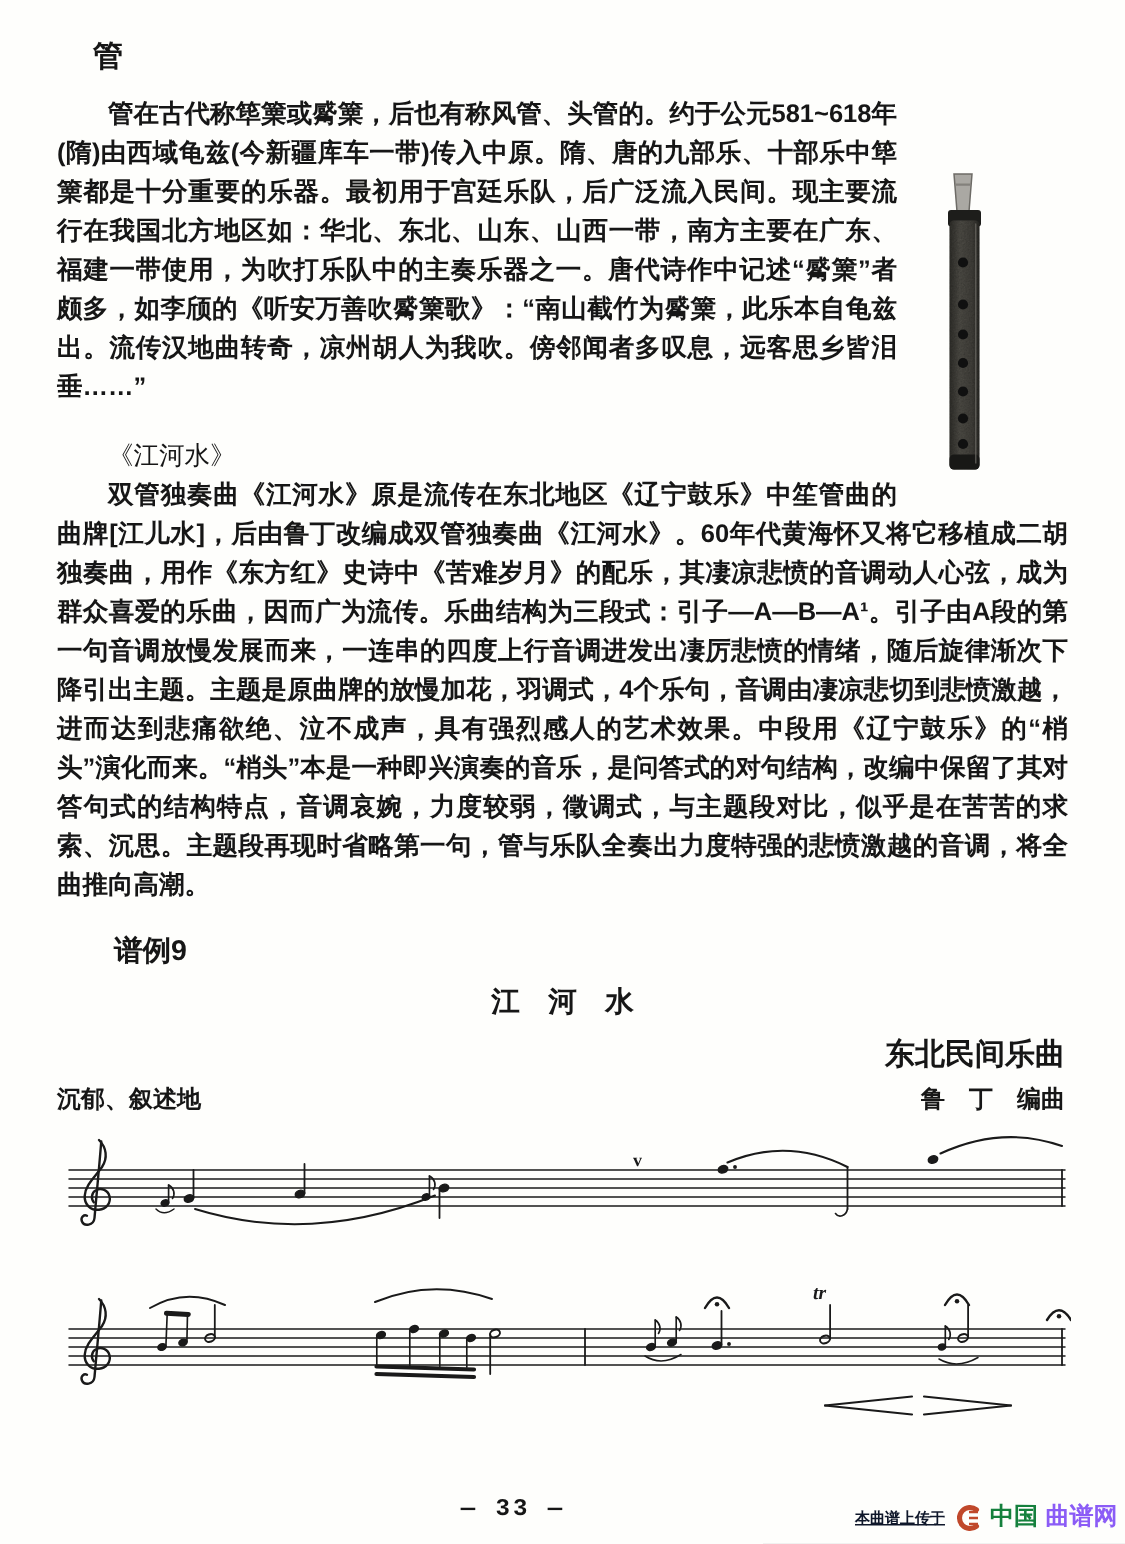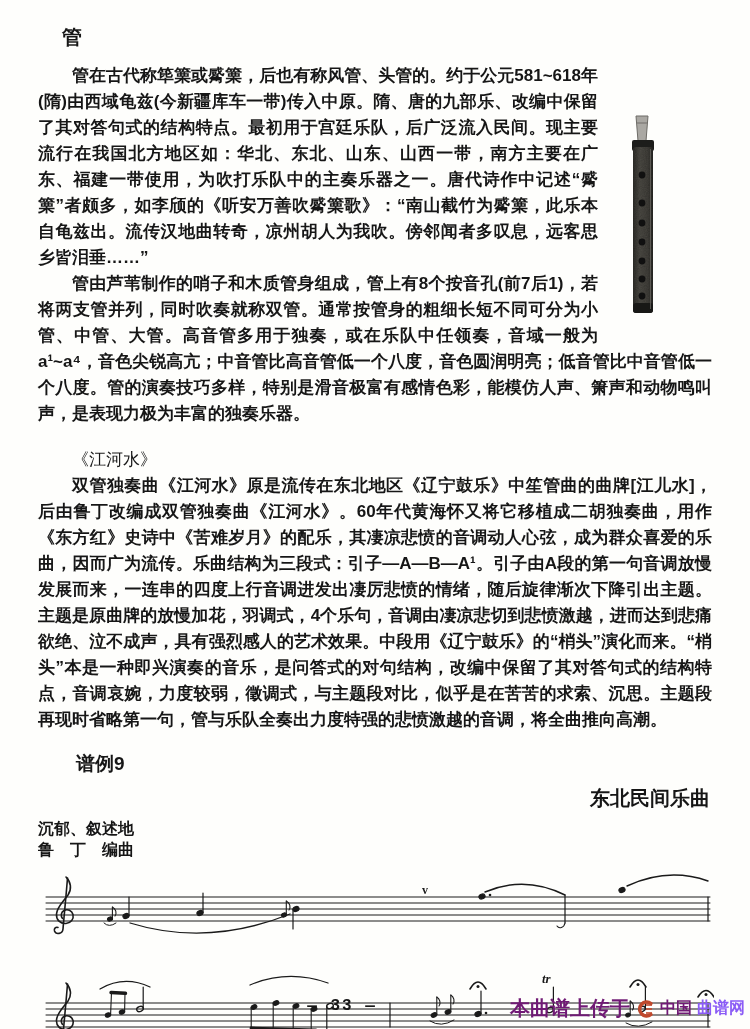--- a/index.html
+++ b/index.html
@@ -19,32 +19,32 @@
     text-indent:2em;margin:20px 0 0;
   }
   .instrument-float{
     float:right;width:100px;height:212px;
     margin:50px 0 8px 14px;
   }
   .example-label{font-size:19px;font-weight:700;text-indent:2em;margin:18px 0 0;}
   .score-title{text-align:center;font-size:19px;font-weight:800;margin:8px 0 0;}
   .credit-source{text-align:right;font-size:20px;font-weight:700;margin:8px 2px 0 0;}
   .tempo-row{display:flex;justify-content:space-between;align-items:baseline;
-    font-size:16px;font-weight:700;margin:7px 2px 0 0;flex-direction:column;}
+    font-size:16px;font-weight:700;margin:7px 2px 0 0;}
   .score-wrap{margin-top:2px;}
   .footer-page{
     position:absolute;left:0;right:66px;bottom:14px;text-align:center;
     font-size:16px;font-weight:600;letter-spacing:2px;font-family:Liberation Mono, monospace;
   }
   .watermark{
     position:absolute;right:5px;bottom:7px;display:flex;align-items:center;
     gap:5px;white-space:nowrap;
   }
-  .wm-prefix{color:#701a75;font-weight:700;font-size:20px;}
-  .wm-site-1{color:#701a75;font-weight:800;font-size:16px;}
+  .wm-prefix{color:#0f172a;font-weight:700;font-size:10px;text-decoration:underline;}
+  .wm-site-1{color:#15803d;font-weight:800;font-size:16px;}
   .wm-site-2{color:#8b5cf6;font-weight:800;font-size:16px;}
   svg text{font-family:"Liberation Serif","DejaVu Serif",serif;}
 </style>
 </head>
 <body>
 
 <div class="page">
   <div class="content">
 
     <h1 class="doc-title">管</h1>
@@ -80,28 +80,28 @@
           <circle cx="30" cy="90" r="3.4"></circle>
           <circle cx="30" cy="110" r="3.4"></circle>
           <circle cx="30" cy="129" r="3.4"></circle>
           <circle cx="30" cy="148" r="3.4"></circle>
           <circle cx="30" cy="166" r="3.4"></circle>
           <circle cx="30" cy="183" r="3.4"></circle>
         </g>
       </svg>
     </div>
 
-    <p class="body-p">管在古代称筚篥或觱篥，后也有称风管、头管的。约于公元581~618年(隋)由西域龟兹(今新疆库车一带)传入中原。隋、唐的九部乐、改编中保留了其对答句式的结构特点。最初用于宫廷乐队，后广泛流入民间。现主要流行在我国北方地区如：华北、东北、山东、山西一带，南方主要在广东、福建一带使用，为吹打乐队中的主奏乐器之一。唐代诗作中记述“觱篥”者颇多，如李颀的《听安万善吹觱篥歌》：“南山截竹为觱篥，此乐本自龟兹出。流传汉地曲转奇，凉州胡人为我吹。傍邻闻者多叹息，远客思乡皆泪垂……”</p>
-    <p class="body-p">管由芦苇制作的哨子和木质管身组成，管上有8个按音孔(前7后1)，若将两支管并列，同时吹奏就称双管。通常按管身的粗细长短不同可分为小管、中管、大管。高音管多用于独奏，或在乐队中任领奏，音域一般为a¹~a⁴，音色尖锐高亢；中音管比高音管低一个八度，音色圆润明亮；低音管比中音管低一个八度。管的演奏技巧多样，特别是滑音极富有感情色彩，能模仿人声、箫声和动物鸣叫声，是表现力极为丰富的独奏乐器。</p>
+    <p class="body-p">管在古代称筚篥或觱篥，后也有称风管、头管的。约于公元581~618年(隋)由西域龟兹(今新疆库车一带)传入中原。隋、唐的九部乐、十部乐中筚篥都是十分重要的乐器。最初用于宫廷乐队，后广泛流入民间。现主要流行在我国北方地区如：华北、东北、山东、山西一带，南方主要在广东、福建一带使用，为吹打乐队中的主奏乐器之一。唐代诗作中记述“觱篥”者颇多，如李颀的《听安万善吹觱篥歌》：“南山截竹为觱篥，此乐本自龟兹出。流传汉地曲转奇，凉州胡人为我吹。傍邻闻者多叹息，远客思乡皆泪垂……”</p>
 
     <p class="section-heading">《江河水》</p>
     <p class="body-p">双管独奏曲《江河水》原是流传在东北地区《辽宁鼓乐》中笙管曲的曲牌[江儿水]，后由鲁丁改编成双管独奏曲《江河水》。60年代黄海怀又将它移植成二胡独奏曲，用作《东方红》史诗中《苦难岁月》的配乐，其凄凉悲愤的音调动人心弦，成为群众喜爱的乐曲，因而广为流传。乐曲结构为三段式：引子—A—B—A¹。引子由A段的第一句音调放慢发展而来，一连串的四度上行音调进发出凄厉悲愤的情绪，随后旋律渐次下降引出主题。主题是原曲牌的放慢加花，羽调式，4个乐句，音调由凄凉悲切到悲愤激越，进而达到悲痛欲绝、泣不成声，具有强烈感人的艺术效果。中段用《辽宁鼓乐》的“梢头”演化而来。“梢头”本是一种即兴演奏的音乐，是问答式的对句结构，改编中保留了其对答句式的结构特点，音调哀婉，力度较弱，徵调式，与主题段对比，似乎是在苦苦的求索、沉思。主题段再现时省略第一句，管与乐队全奏出力度特强的悲愤激越的音调，将全曲推向高潮。</p>
 
     <p class="example-label">谱例9</p>
 
+    <div class="score-title">江　河　水</div>
     <div class="credit-source">东北民间乐曲</div>
     <div class="tempo-row">
       <span>沉郁、叙述地</span>
       <span>鲁　丁　编曲</span>
     </div>
 
     <div class="score-wrap">
       <svg width="676" height="215" viewBox="0 0 676 215" stroke="#1a1a1a" fill="none" stroke-linecap="round">
 
         <g stroke-width="1">

